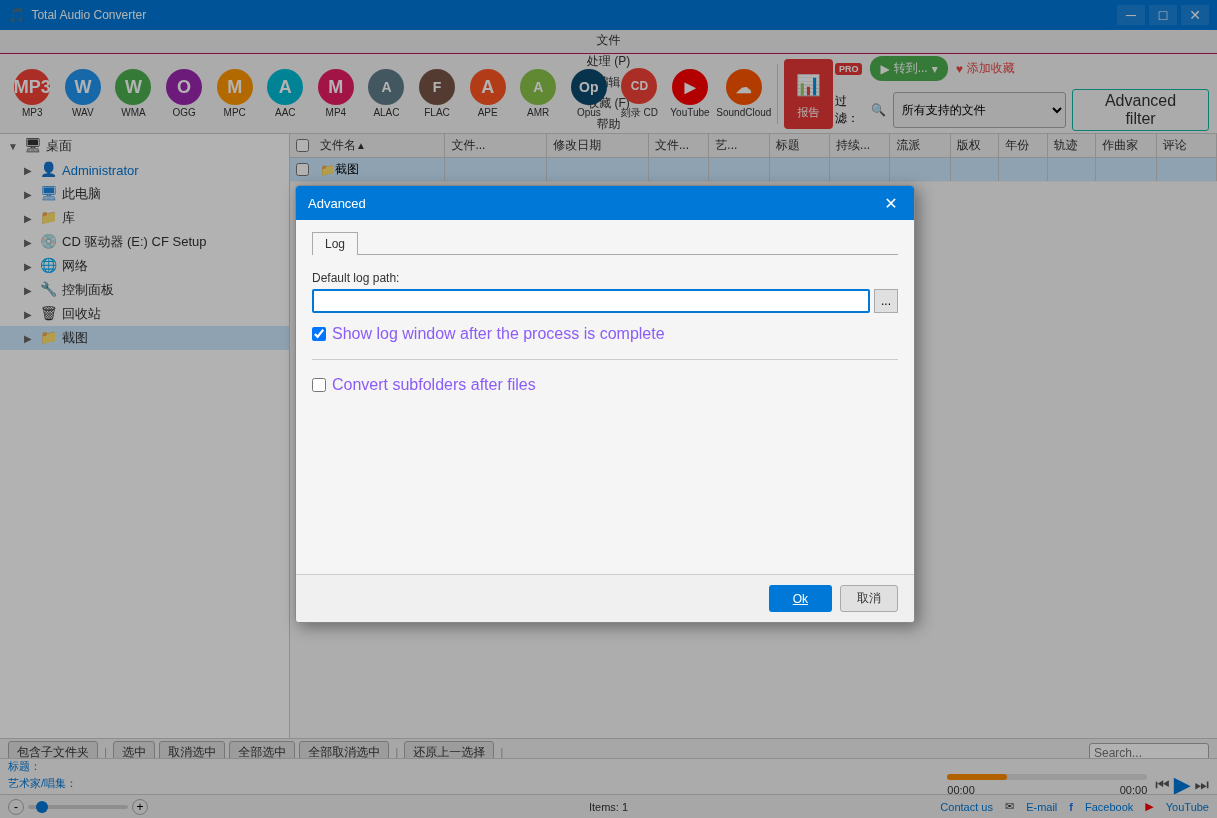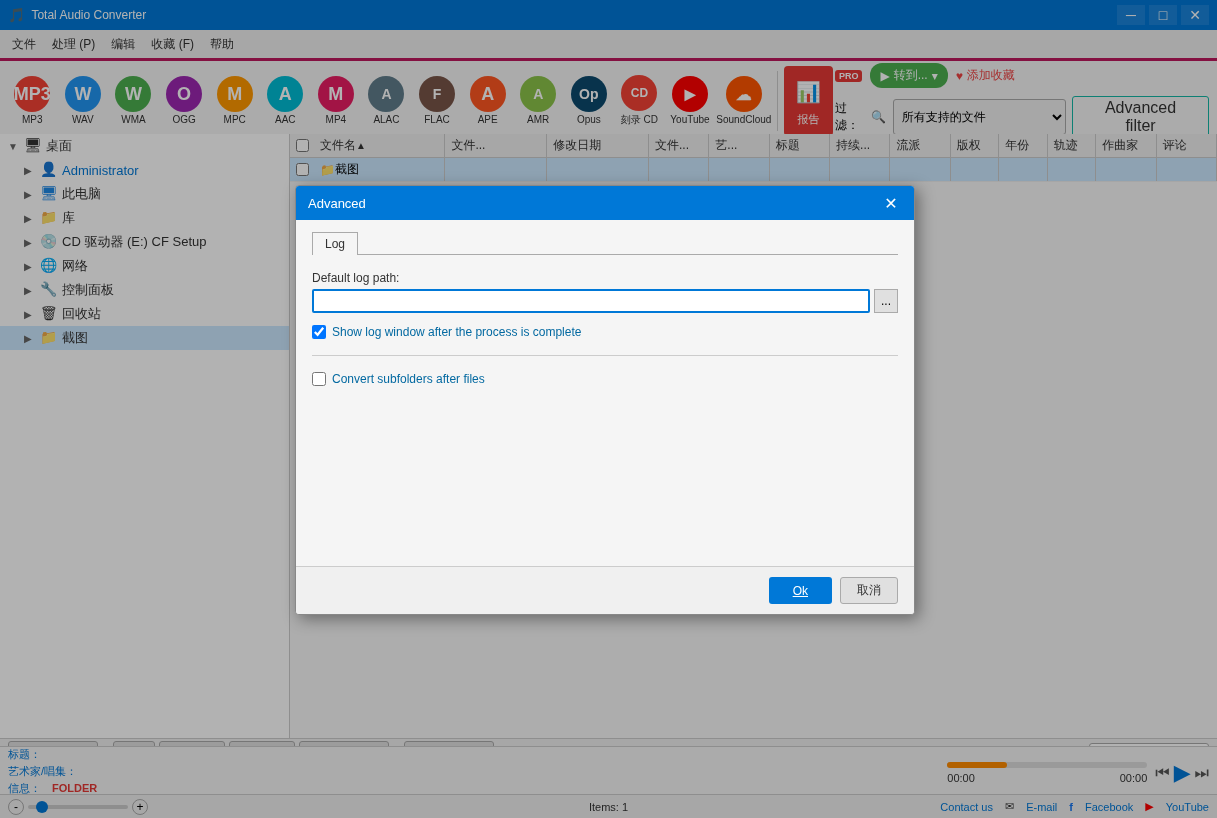--- a/index.html
+++ b/index.html
@@ -18,26 +18,27 @@
     .title-bar-controls { display: flex; gap: 4px; }
     .title-bar-btn {
       width: 28px; height: 20px;
       background: rgba(255,255,255,0.1);
       border: none; color: white; cursor: pointer;
       font-size: 14px; display: flex; align-items: center; justify-content: center;
     }
 
     
     .menu-bar {
-      height: 31px;
+      height: 24px;
       background: #f0f0f0;
       display: flex;
       align-items: center;
       padding: 0 4px;
-      border-bottom: 3px solid #be185d;
+      border-bottom: 1px solid #be185d;
+      flex-direction: column;
     }
     .menu-item {
       padding: 2px 8px;
       cursor: pointer;
       font-size: 12px;
       color: #333;
     }
 
     
     .toolbar {
@@ -379,21 +380,21 @@
       align-items: center;
       justify-content: center;
     }
     .checkbox-row {
       display: flex;
       align-items: center;
       gap: 6px;
       margin-bottom: 8px;
     }
     .checkbox-row input[type="checkbox"] { width: 14px; height: 14px; cursor: pointer; }
-    .checkbox-label { font-size: 12px; color: #0369a1; }
+    .checkbox-label { font-size: 16px; color: #8b5cf6; }
     .separator { border: none; border-top: 1px solid #ccc; margin: 16px 0; }
     .modal-footer {
       display: flex;
       justify-content: flex-end;
       gap: 8px;
       padding: 10px 16px;
       background: #f0f0f0;
       border-top: 1px solid #ccc;
       border-radius: 0 0 3px 3px;
     }
@@ -716,21 +717,21 @@
   <button class="action-btn">选中</button>
   <button class="action-btn">取消选中</button>
   <button class="action-btn">全部选中</button>
   <button class="action-btn">全部取消选中</button>
   <span class="action-divider">|</span>
   <button class="action-btn">还原上一选择</button>
   <span class="action-divider">|</span>
   <input class="search-input" type="text" placeholder="Search..." style="">
 </div>
 
-<div class="bottom-info" style="bottom:20px;">
+<div class="bottom-info" style="bottom:8px;">
   <div class="info-left">
     <div class="row">
       <span class="info-label">标题：</span>
       <span class="info-value"></span>
     </div>
     <div class="row">
       <span class="info-label">艺术家/唱集：</span>
       <span class="info-value"></span>
     </div>
     <div class="row">

